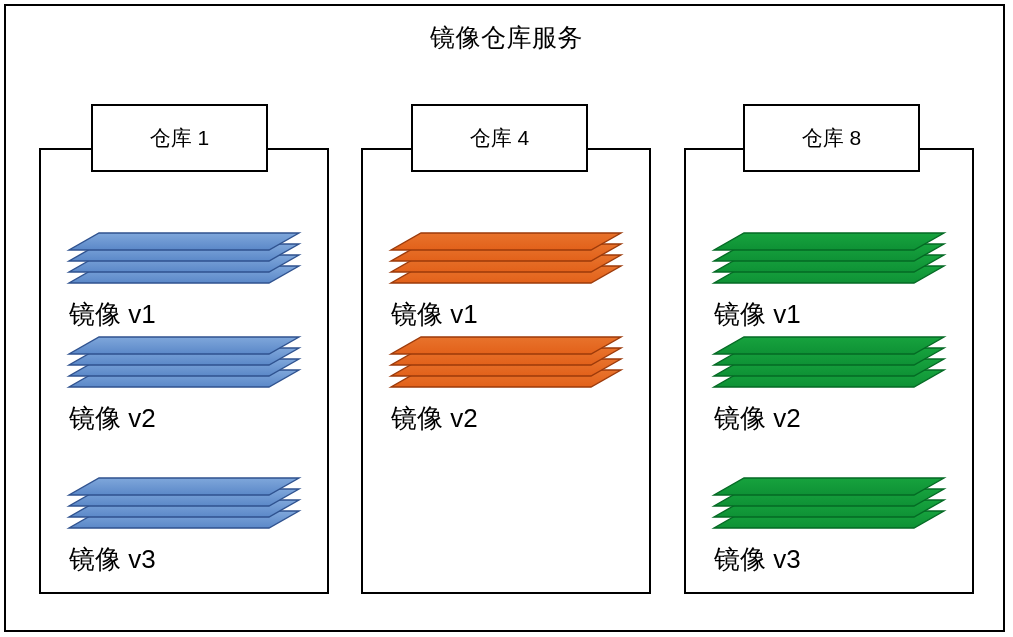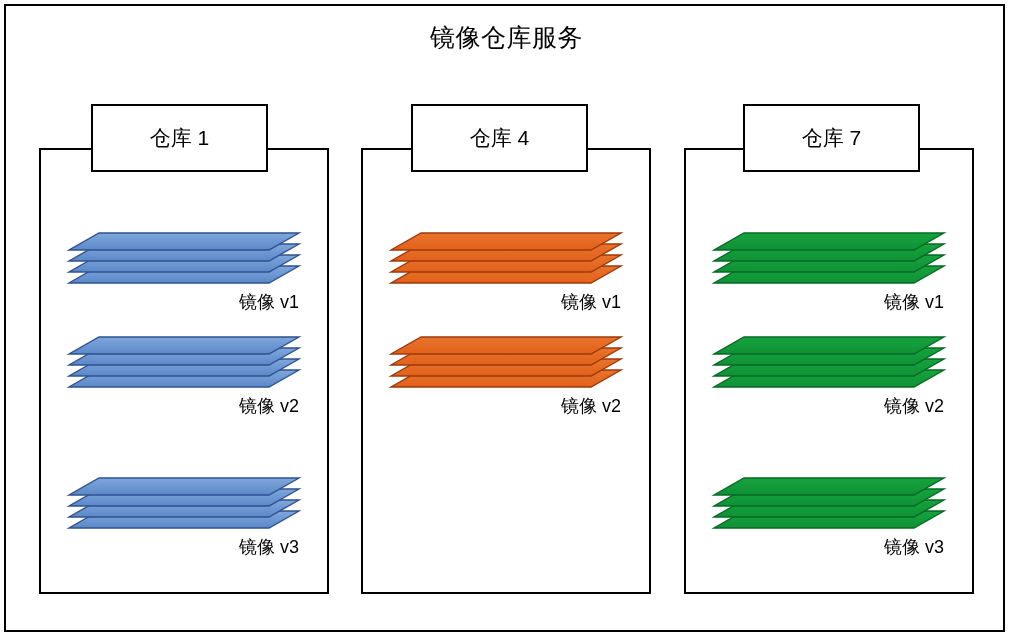--- a/index.html
+++ b/index.html
@@ -90,25 +90,25 @@
     width: 230px;
     height: 55px;
   }
   .stack svg {
     display: block;
     width: 230px;
     height: 55px;
     overflow: visible;
   }
   .image-caption {
-    text-align: right;
-    font-size: 18px;
+    text-align: left;
+    font-size: 26px;
     line-height: 28px;
     color: #000000;
-    margin-top: 0;
+    margin-top: 12px;
     white-space: nowrap;
   }
 
   
   .col-1 { left: 69px; }
   .col-2 { left: 391px; }
   .col-3 { left: 714px; }
 
   
   .row-1 { top: 233px; }
@@ -128,21 +128,21 @@
   <div class="repo repo-2"></div>
   <div class="repo repo-3"></div>
 
   <div class="repo-label repo-label-1">
     <span>仓库 1</span>
   </div>
   <div class="repo-label repo-label-2">
     <span>仓库 4</span>
   </div>
   <div class="repo-label repo-label-3">
-    <span>仓库 7</span>
+    <span>仓库 8</span>
   </div>
 
   <div id="stack-layer">
       <div class="image-item col-1 row-1">
         <div class="stack">
           <svg viewBox="0 0 230 55" preserveAspectRatio="none">
             <defs>
               <linearGradient id="g-0-0" x1="0" y1="0" x2="0" y2="1">
                 <stop offset="0%" stop-color="#7FA7DB"></stop>
                 <stop offset="100%" stop-color="#5B88C8"></stop>

